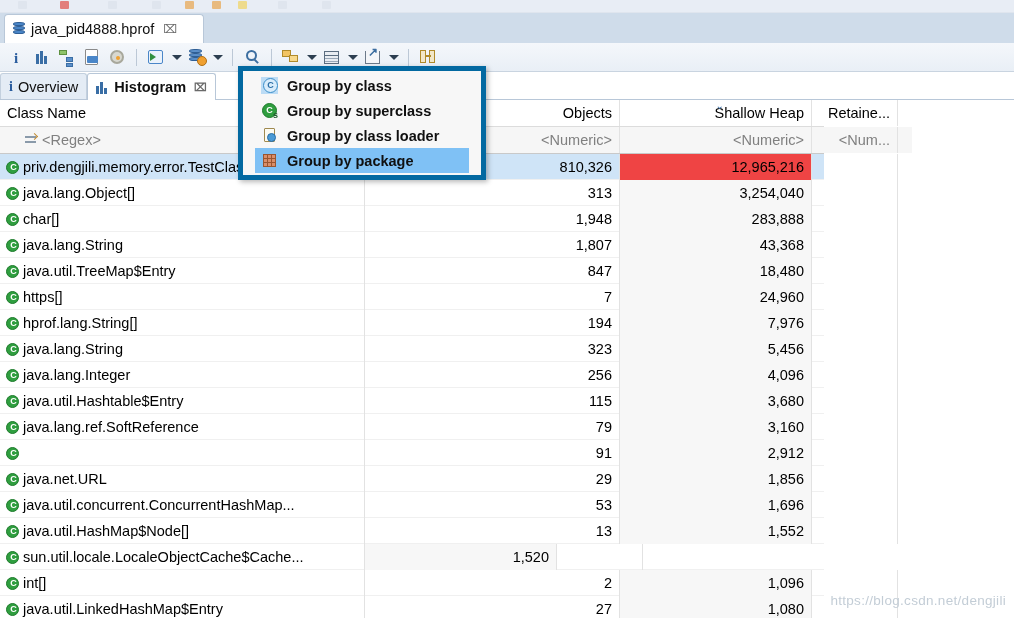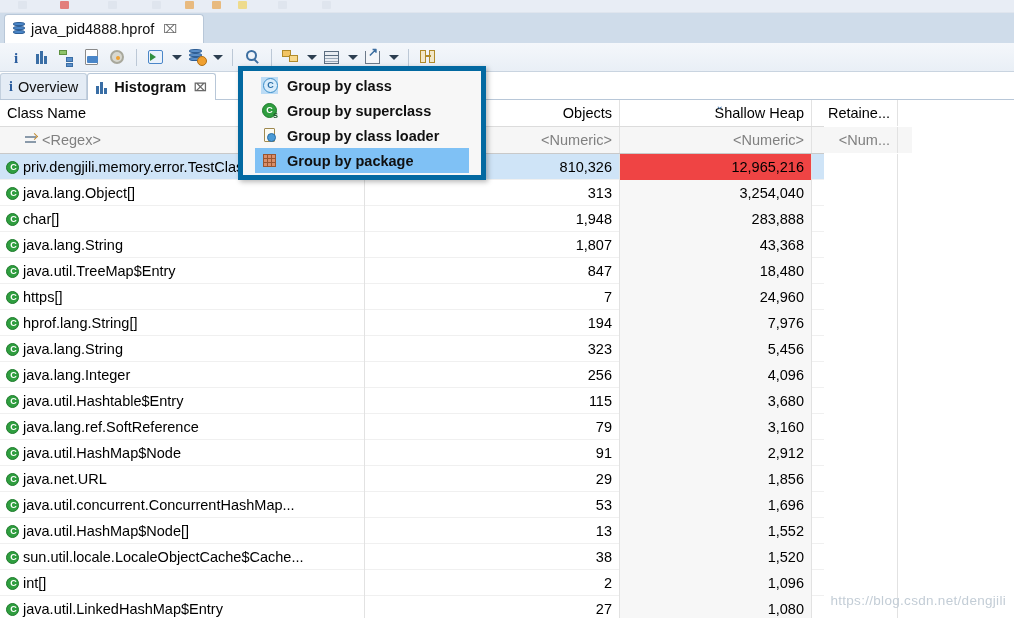--- a/index.html
+++ b/index.html
@@ -575,21 +575,20 @@
             <span>java.lang.ref.SoftReference</span>
           </div>
           <div class="td c-obj">79</div>
           <div class="td c-heap">3,160</div>
           <div class="td c-ret"></div>
           <div class="td c-rest"></div>
         </div>
         <div class="trow">
           <div class="td c-name">
             <span class="class-icon"></span>
-            <span>java.util.HashMap$Node</span>
           </div>
           <div class="td c-obj">91</div>
           <div class="td c-heap">2,912</div>
           <div class="td c-ret"></div>
           <div class="td c-rest"></div>
         </div>
         <div class="trow">
           <div class="td c-name">
             <span class="class-icon"></span>
             <span>java.net.URL</span>
@@ -617,21 +616,20 @@
           <div class="td c-obj">13</div>
           <div class="td c-heap">1,552</div>
           <div class="td c-ret"></div>
           <div class="td c-rest"></div>
         </div>
         <div class="trow">
           <div class="td c-name">
             <span class="class-icon"></span>
             <span>sun.util.locale.LocaleObjectCache$Cache...</span>
           </div>
-          <div class="td c-obj">38</div>
           <div class="td c-heap">1,520</div>
           <div class="td c-ret"></div>
           <div class="td c-rest"></div>
         </div>
         <div class="trow">
           <div class="td c-name">
             <span class="class-icon"></span>
             <span>int[]</span>
           </div>
           <div class="td c-obj">2</div>

